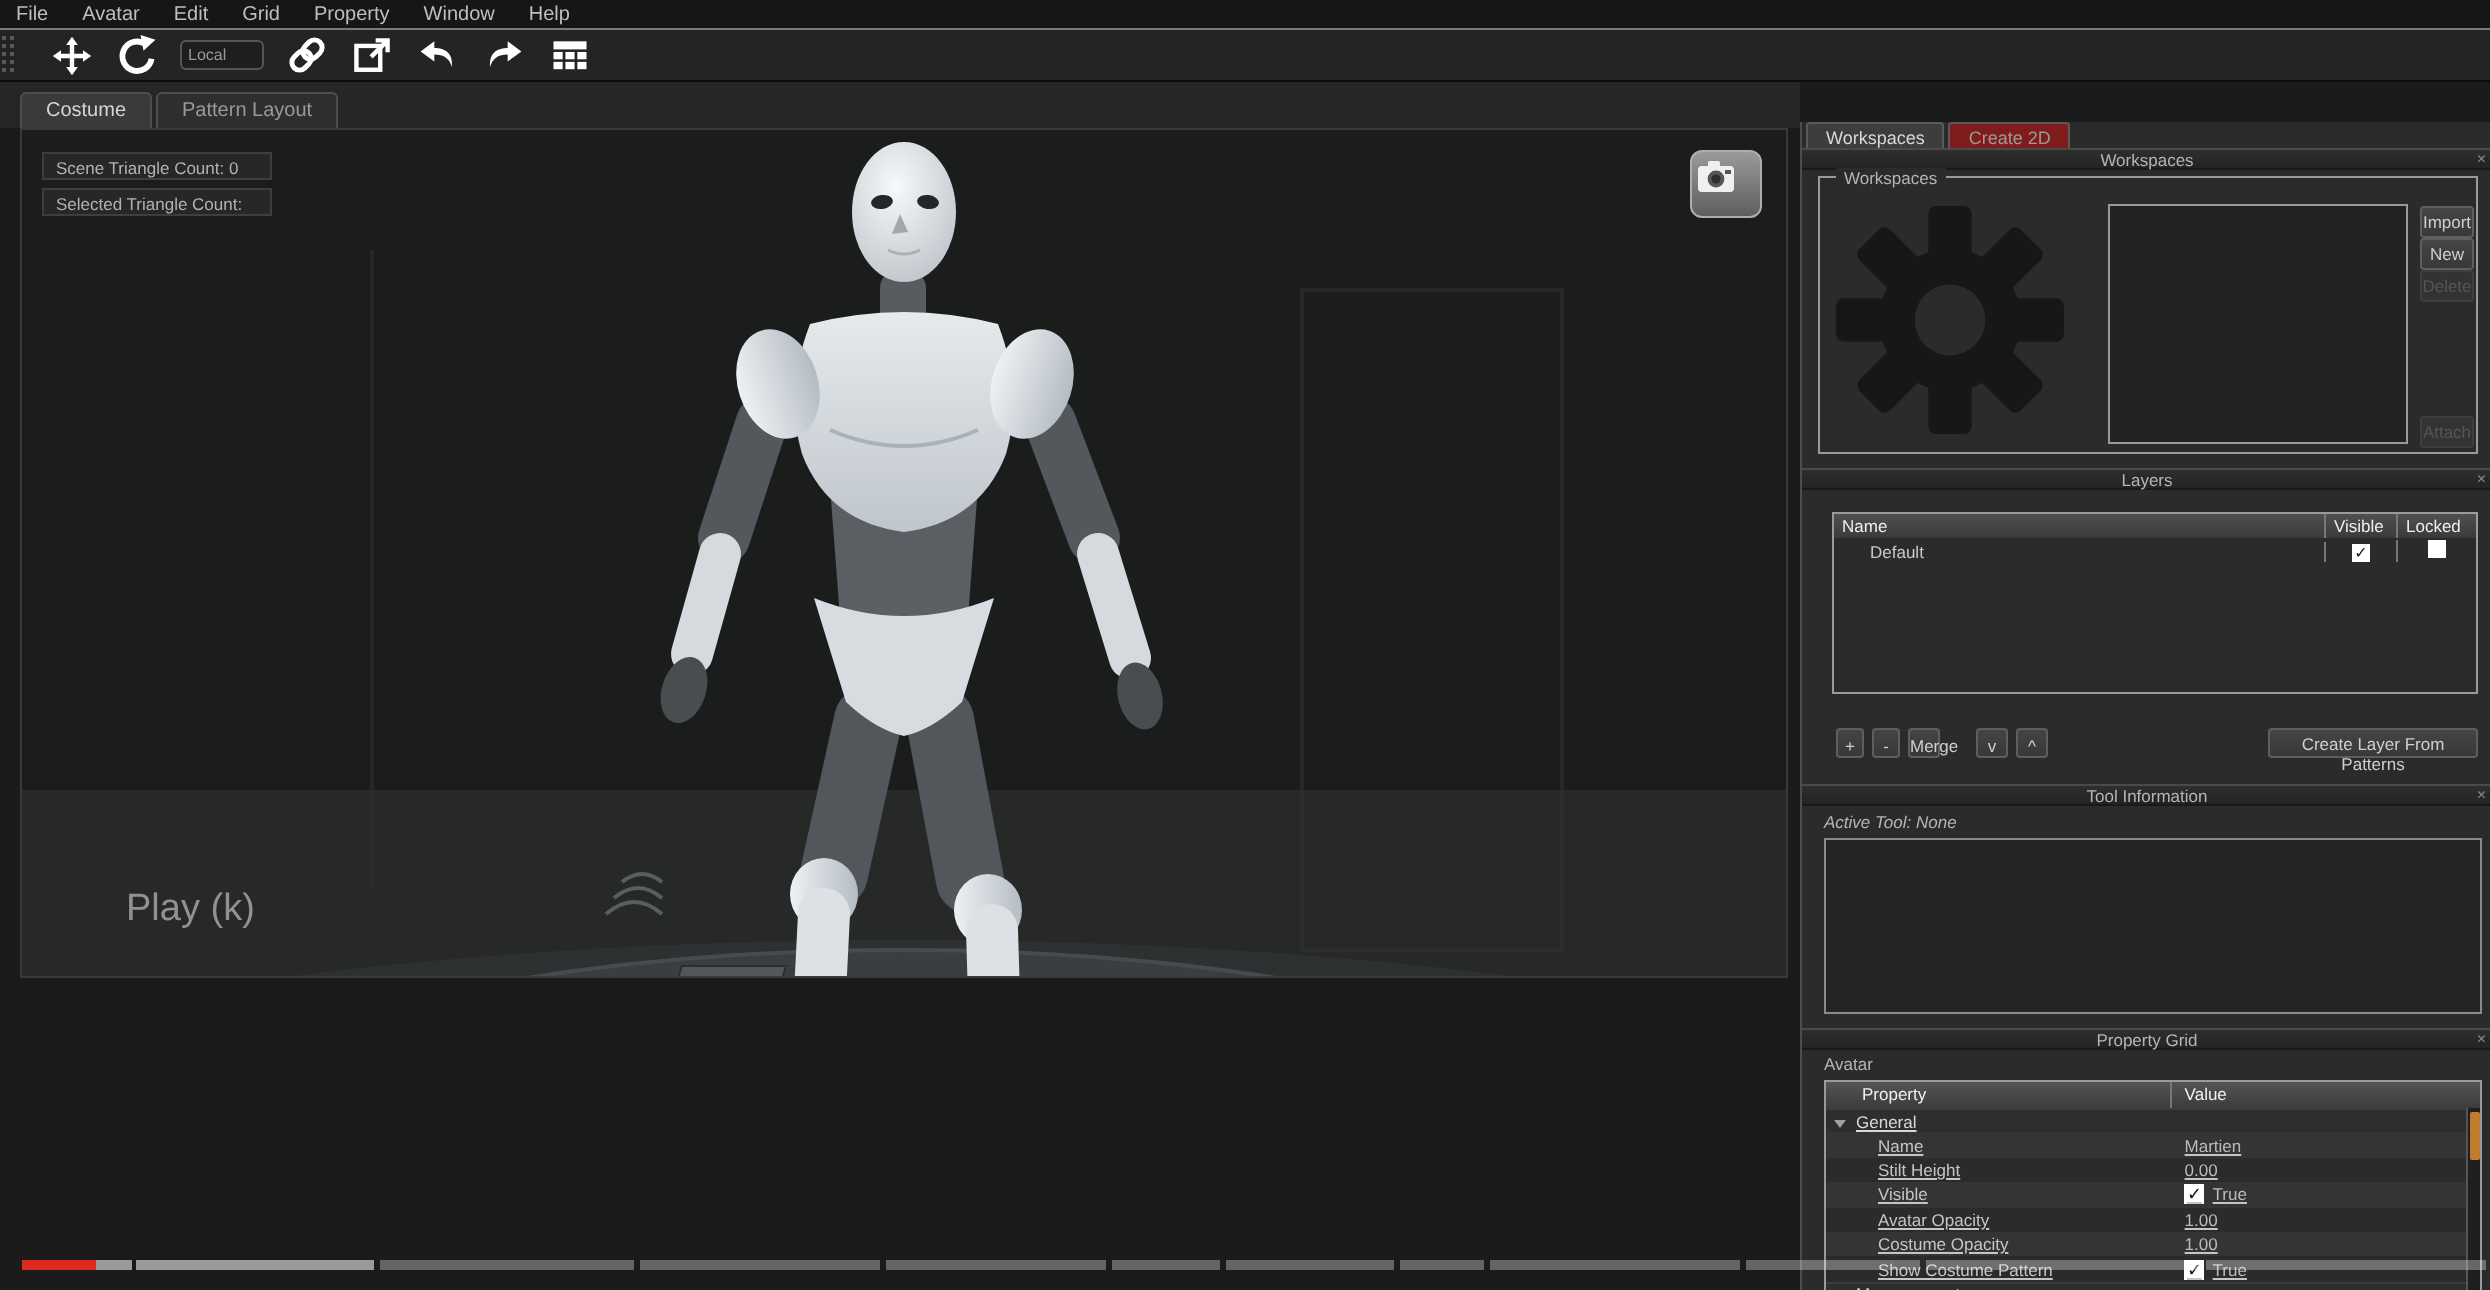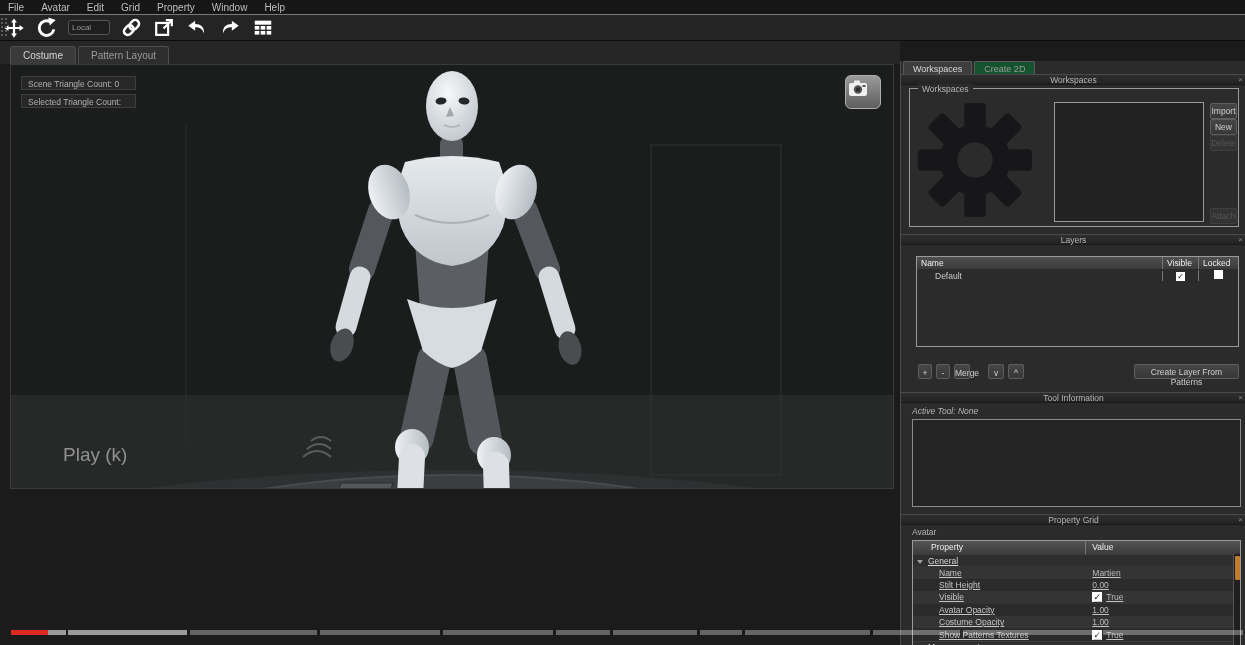--- a/index.html
+++ b/index.html
@@ -13,21 +13,21 @@
   .menubar {
     position:absolute; left:0; top:0; width:1245px; height:14px;
     background:#161616; display:flex; align-items:center; gap:17px;
     padding-left:8px; font-size:10px; color:#bfbfbf;
   }
   .menubar span { cursor:default; }
   
   .toolbar {
     position:absolute; left:0; top:14px; width:1245px; height:27px;
     background:#242424; border-top:1px solid #7a7a7a; border-bottom:1px solid #0c0c0c;
-    display:flex; align-items:center; gap:9px; padding-left:2px;
+    display:flex; align-items:center; gap:9px; padding-left:24px;
   }
   .toolbar .grip {
     position:absolute; left:0; top:2px; bottom:2px; width:7px;
     background-image: radial-gradient(#5c5c5c 1px, transparent 1.2px);
     background-size:4px 4px;
   }
   .tbtn { width:24px; height:24px; display:flex; align-items:center; justify-content:center; }
   .coordfield {
     width:42px; height:15px; background:#1e1e1e; border:1px solid #555;
     border-radius:3px; font-size:8px; color:#9a9a9a; padding:2px 0 0 3px;
@@ -55,21 +55,21 @@
   .play-tip { position:absolute; left:52px; bottom:22px; font-size:19px; color:#919191; }
   
   .progress { position:absolute; left:0; top:630px; width:1245px; height:6px; z-index:50; }
   .pseg { position:absolute; top:0; height:5px; }
   .seg-played  { background:var(--progress-played,#dd2a20); }
   .seg-buffered{ background:var(--progress-buffered,#9b9b9b); }
   .seg-rest    { background:var(--progress-rest,rgba(255,255,255,.32)); }
   
   .rpanel { position:absolute; left:900px; top:41px; width:345px; height:604px; background:#2b2b2b; border-left:1px solid #4c4c4c; font-size:9.5px;margin-top:20px; }
   .rtabs { position:absolute; left:2px; top:0; height:14px; display:flex; gap:2px; }
-  .rtab { font-size:9px; padding:2px 9px; border:1px solid #5a5a5a; border-bottom:none; border-radius:2px 2px 0 0; background:#14532d; color:#9a9a9a; }
+  .rtab { font-size:9px; padding:2px 9px; border:1px solid #5a5a5a; border-bottom:none; border-radius:2px 2px 0 0; background:#7f1d1d; color:#9a9a9a; }
   .rtab.active { background:#3d3d3d; color:#d8d8d8; }
   .sec-header {
     position:absolute; left:0; width:345px; height:11px; background:linear-gradient(#2e2e2e,#232323);
     border-top:1px solid #4a4a4a; border-bottom:1px solid #191919;
     font-size:8.5px; color:#b5b5b5; text-align:center; line-height:11px;
   }
   .sec-pin { position:absolute; right:3px; top:0; font-size:8px; color:#8a8a8a; line-height:10px; }
   .groupbox { position:absolute; left:8px; top:27px; width:330px; height:139px; border:1px solid #9a9a9a; }
   .groupbox-label { position:absolute; left:8px; top:-5px; background:#2b2b2b; padding:0 4px; font-size:8.5px; color:#b5b5b5; }
   .ws-list { position:absolute; left:144px; top:13px; width:150px; height:120px; background:#222; border:1px solid #999; }
@@ -397,21 +397,21 @@
           <span>1.00</span>
         </div>
     </div>
     <div class="pg-row">
       <div class="pg-prop">Costume Opacity</div>
       <div class="pg-val">
           <span>1.00</span>
         </div>
     </div>
     <div class="pg-row">
-      <div class="pg-prop">Show Patterns Textures</div>
+      <div class="pg-prop">Show Costume Pattern</div>
       <div class="pg-val">
           <span class="pcb checked"></span>
           <span>True</span>
         </div>
     </div>
     <div class="pg-row group">
       <div class="pg-prop"><span class="chev"></span><span>Measurement</span></div>
       <div class="pg-val"></div>
     </div>
     <div class="pg-scroll">

